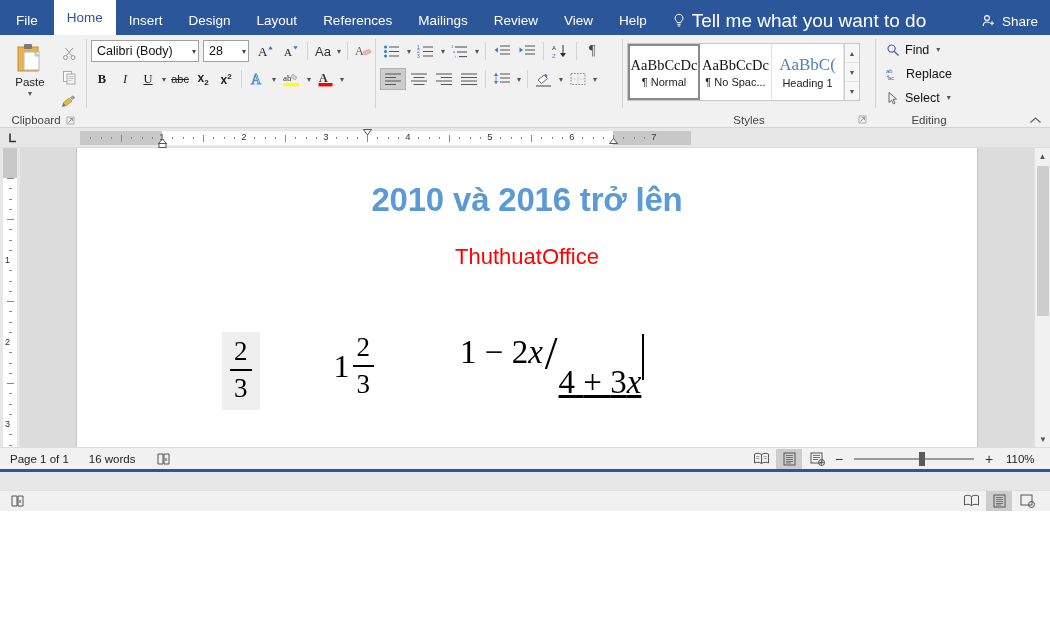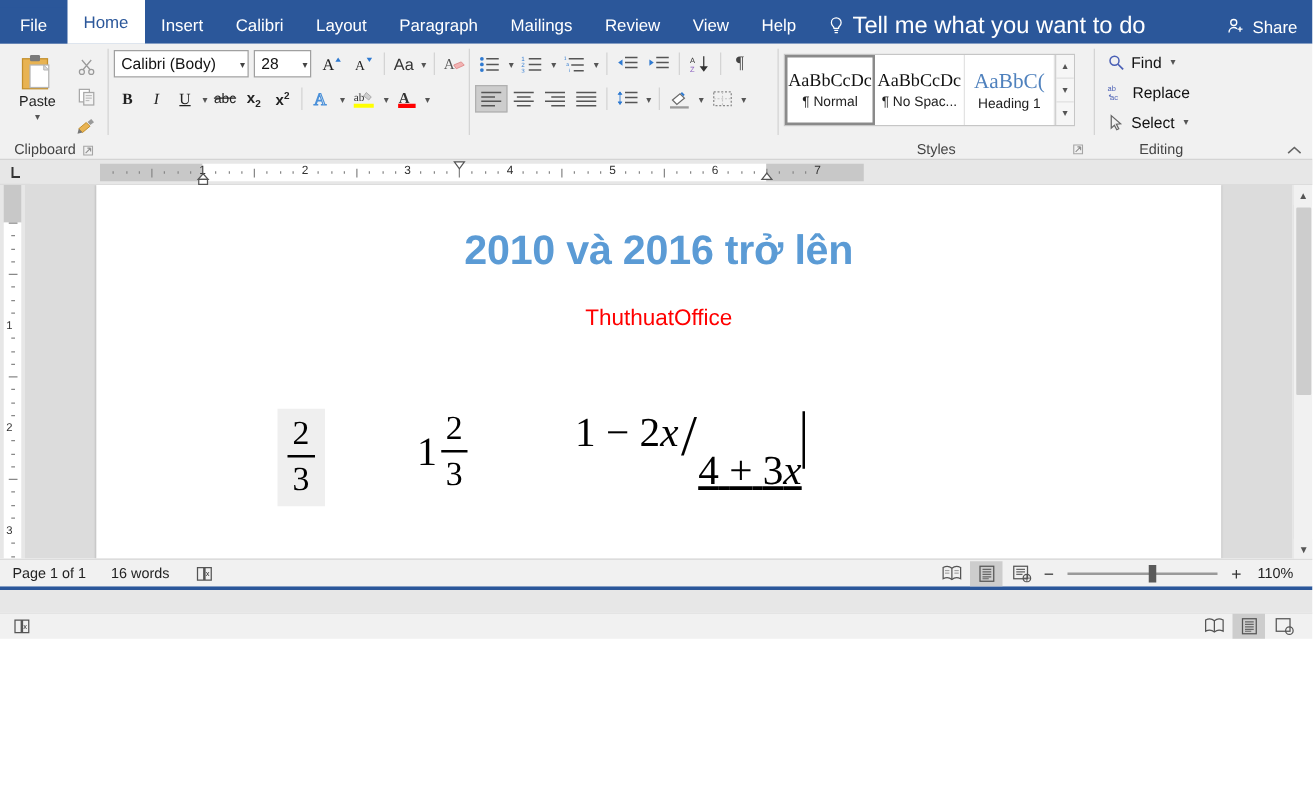--- a/index.html
+++ b/index.html
@@ -112,21 +112,21 @@
   .vtick { position: absolute; background: #888; }
   .vnum { position: absolute; left: 5px; font-size: 9px; color: #333; }
 
   .canvas { flex: 1; background: #dcdcdc; position: relative; display: flex; justify-content: center; }
   .page { width: 900px; background: #fff; box-shadow: 0 0 2px rgba(0,0,0,.25); position: relative; }
 
   .doc-title {
     text-align: center; color: #5b9bd5; font-weight: bold; font-size: 33px;
     line-height: 1.22; padding-top: 32px; letter-spacing: -.2px;
   }
-  .doc-sub { text-align: center; color: #ff0000; font-size: 18px; padding-top: 24px; }
+  .doc-sub { text-align: center; color: #ff0000; font-size: 22px; padding-top: 24px; }
 
   .eqrow { display: flex; align-items: flex-start; padding: 62px 0 0 145px; gap: 0; }
   .eq { font-family: "Liberation Serif", serif; color: #000; }
 
   .frac { display: inline-flex; flex-direction: column; align-items: center; vertical-align: middle; }
   .frac .num, .frac .den { font-size: 27px; line-height: 1.15; padding: 0 4px; }
   .frac .bar { width: 100%; height: 1.6px; background: #000; margin: 2px 0; }
 
   .eq1 { background: #efefef; padding: 4px 8px 6px 8px; }
   .eq2 { display: flex; align-items: center; margin-left: 74px; }
@@ -176,27 +176,27 @@
     <div class="tab file">
         <span>File</span>
       </div>
     <div class="tab active">
         <span>Home</span>
       </div>
     <div class="tab">
         <span>Insert</span>
       </div>
     <div class="tab">
-        <span>Calibri</span>
+        <span>Design</span>
       </div>
     <div class="tab">
         <span>Layout</span>
       </div>
     <div class="tab">
-        <span>Paragraph</span>
+        <span>References</span>
       </div>
     <div class="tab">
         <span>Mailings</span>
       </div>
     <div class="tab">
         <span>Review</span>
       </div>
     <div class="tab">
         <span>View</span>
       </div>

